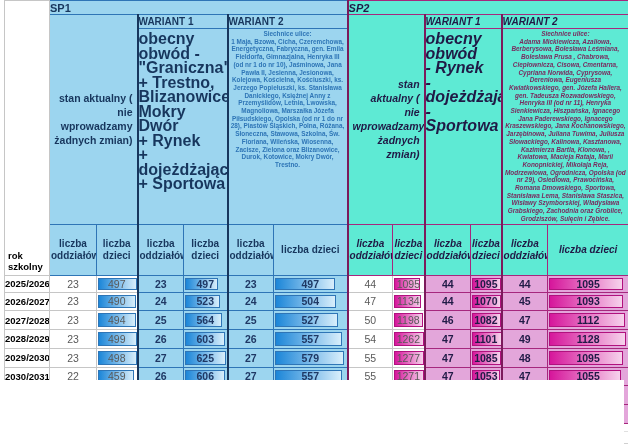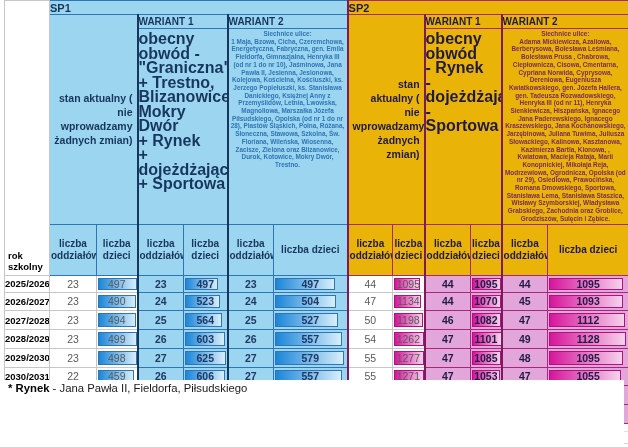--- a/index.html
+++ b/index.html
@@ -13,21 +13,21 @@
   .g{border:1px solid #c6c6c6;}
   .yearhead{background:#fff;vertical-align:bottom;text-align:left;
             font-size:9.5px;font-weight:bold;color:#000;padding:2px 2px 3px 3px;}
   .year{background:#fff;text-align:center;font-size:9.5px;font-weight:bold;color:#000;}
 
   
   .b-bg{background:#9cd5ef;}
   .b-bd{border:1px solid #2e75b6;}
   .b-dark{color:#17365d;}
   
-  .p-bg{background:#eab308;}
+  .p-bg{background:#5eead4;font-style:italic;}
   .p-bd{border:1px solid #a6277d;}
   .p-dark{color:#201a46;}
 
   .band{font-size:11px;font-weight:bold;}
   .wart{font-size:10px;font-weight:bold;text-align:left;}
   .stanlbl{font-size:10.5px;font-weight:bold;text-align:right;vertical-align:middle;
            white-space:pre-line;line-height:14px;padding:0 4px;}
   .desc1{font-size:16px;font-weight:bold;text-align:left;vertical-align:top;
          white-space:pre-line;line-height:14.5px;padding-top:3px;}
   .streets{font-size:6.4px;font-weight:bold;text-align:center;vertical-align:top;
@@ -411,15 +411,14 @@
     </table>
 
   <div class="vline" style="left:392px"></div>
   <div class="vline" style="left:424px"></div>
   <div class="vline" style="left:470px"></div>
   <div class="vline" style="left:501px"></div>
   <div class="vline" style="left:547px"></div>
   <div class="hline"></div>
 
   <div class="footer" style="padding-top:2px">
-    <p class="note"><b>* Rynek</b><span> - Jana Pawła II, Fieldorfa, Piłsudskiego</span></p>
   </div>
 </div>
 
 </body></html>

